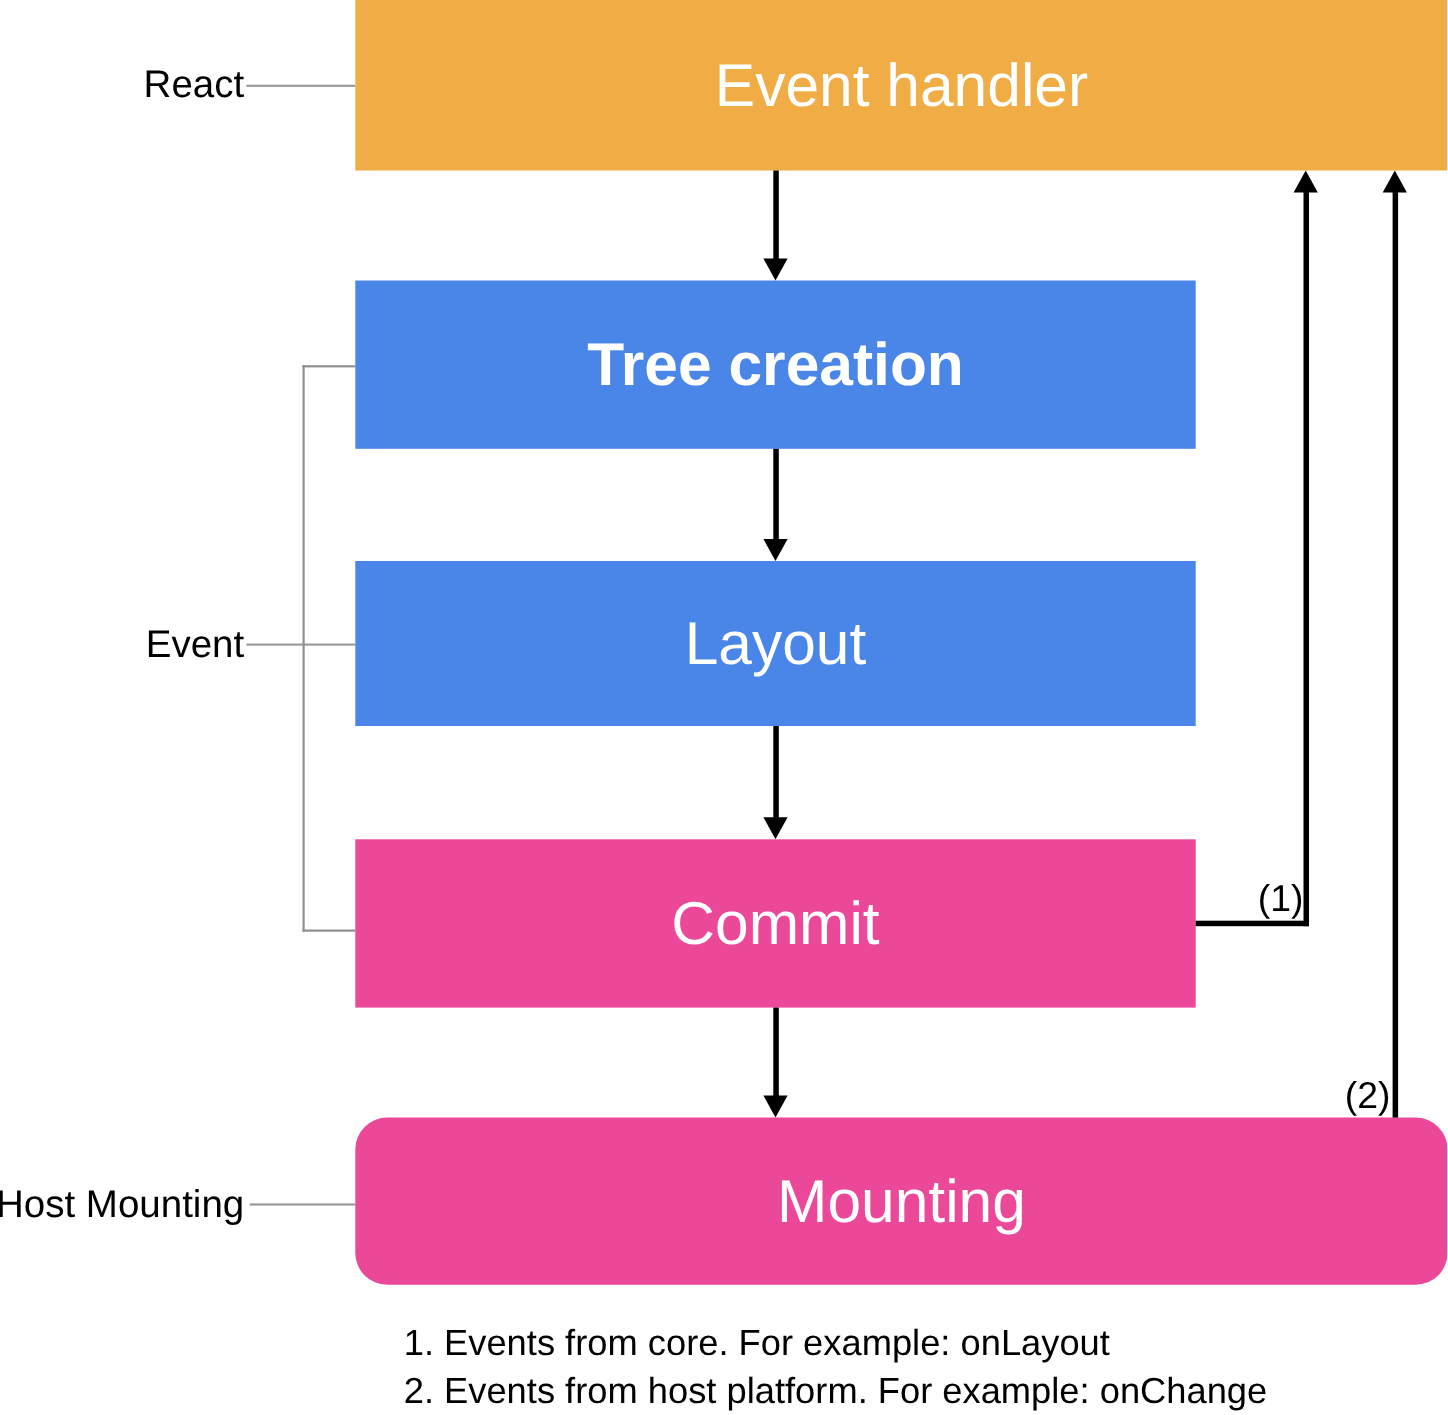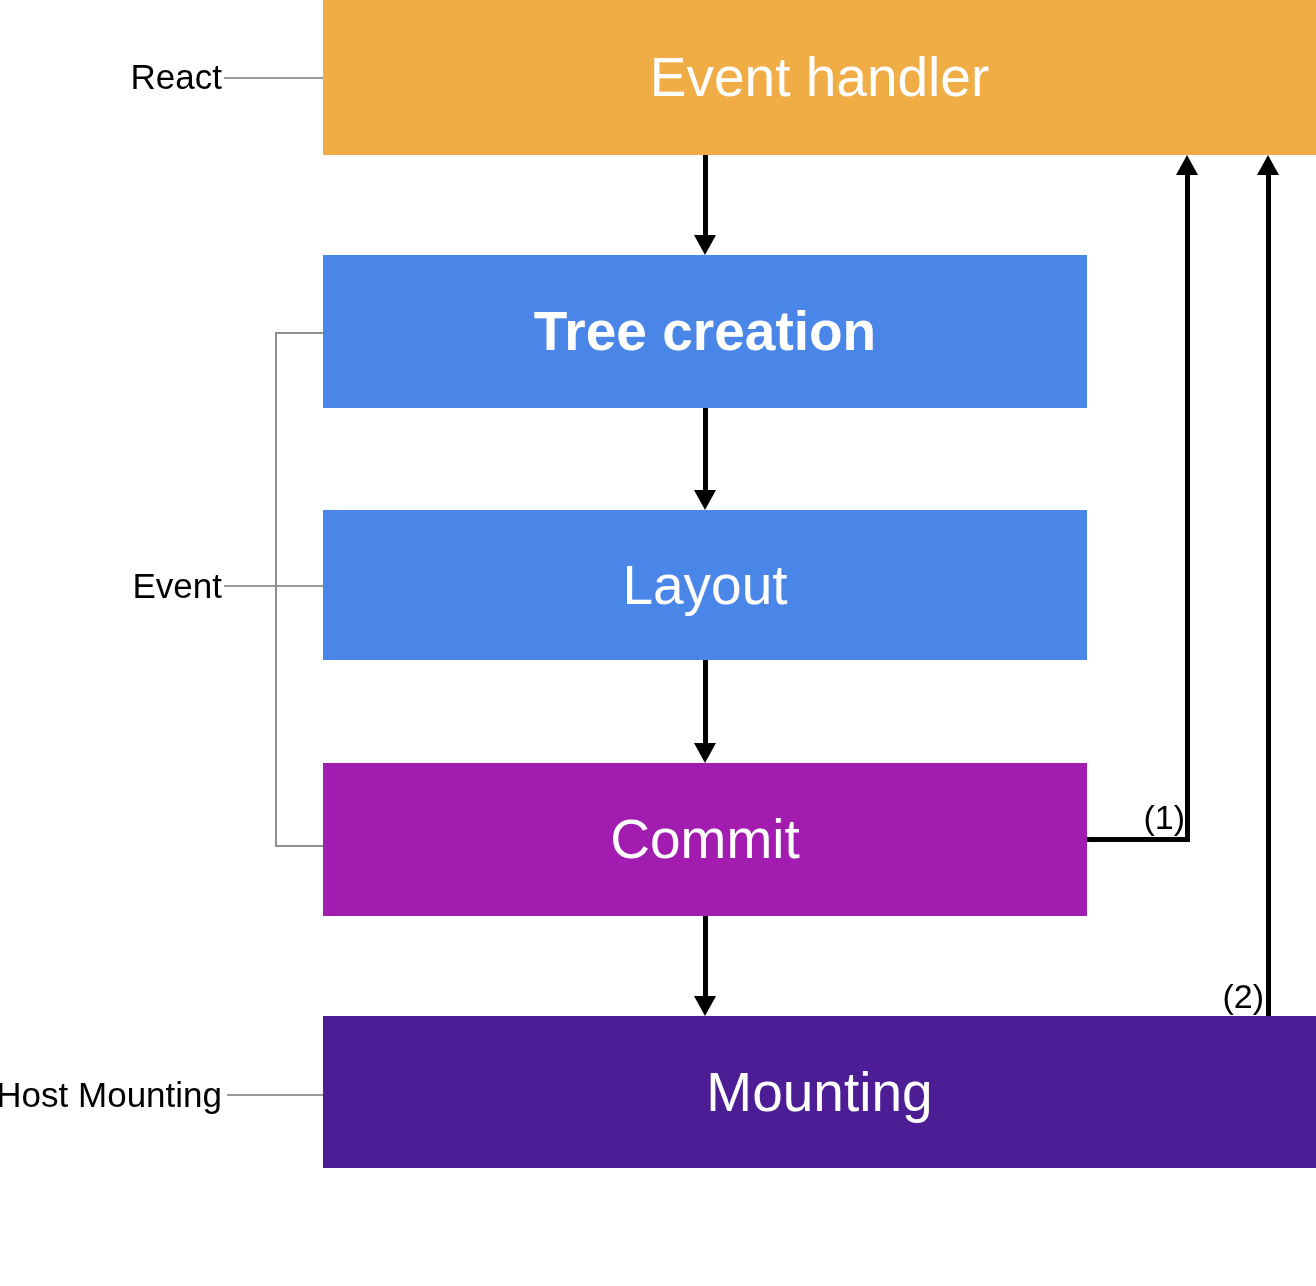--- a/index.html
+++ b/index.html
@@ -5,22 +5,22 @@
   html,body{margin:0;padding:0;background:#ffffff;}
   body{font-family:"Liberation Sans","DejaVu Sans",sans-serif;}
   .canvas{position:relative;width:1316px;height:1286px;background:#ffffff;overflow:hidden;}
 
   
   .box{position:absolute;display:flex;align-items:center;justify-content:center;}
   .box .box-label{color:#ffffff;font-size:55px;line-height:1;white-space:nowrap;}
   .box-event{left:323px;top:0;width:993px;height:155px;background:#F0AD45;}
   .box-tree{left:323px;top:255px;width:764px;height:153px;background:#4A86E8;font-weight:bold;}
   .box-layout{left:323px;top:510px;width:764px;height:150px;background:#4A86E8;align-items:center;}
-  .box-commit{left:323px;top:763px;width:764px;height:153px;background:#a21caf;}
-  .box-mounting{left:323px;top:1016px;width:993px;height:152px;background:#4c1d95;}
+  .box-commit{left:323px;top:763px;width:764px;height:153px;background:#ec4899;}
+  .box-mounting{left:323px;top:1016px;width:993px;height:152px;background:#ec4899;border-radius:29px;}
 
   
   .side-label{position:absolute;right:1094px;color:#000;font-size:35px;line-height:1;white-space:nowrap;}
 
   
   .gline-h{position:absolute;height:2px;background:#9A9A9A;}
   .bracket{position:absolute;background:#8F8F8F;}
 
   
   .aline-v{position:absolute;width:5px;background:#000;}
@@ -82,14 +82,18 @@
 
   <div class="aline-h" style="left:1087px;top:837px;width:103px"></div>
   <div class="aline-v" style="left:1185px;top:173px;height:669px"></div>
   <div class="arrowhead-up" style="left:1176px;top:155px"></div>
   <div class="arrow-num" style="right:131px;top:800px">(1)</div>
 
   <div class="aline-v" style="left:1266px;top:173px;height:843px"></div>
   <div class="arrowhead-up" style="left:1257px;top:155px"></div>
   <div class="arrow-num" style="right:52px;top:979px">(2)</div>
 
+  <div class="footnotes">
+    <div>1. Events from core. For example: onLayout</div>
+    <div>2. Events from host platform. For example: onChange</div>
+  </div>
 
 </div>
 
 </body></html>

